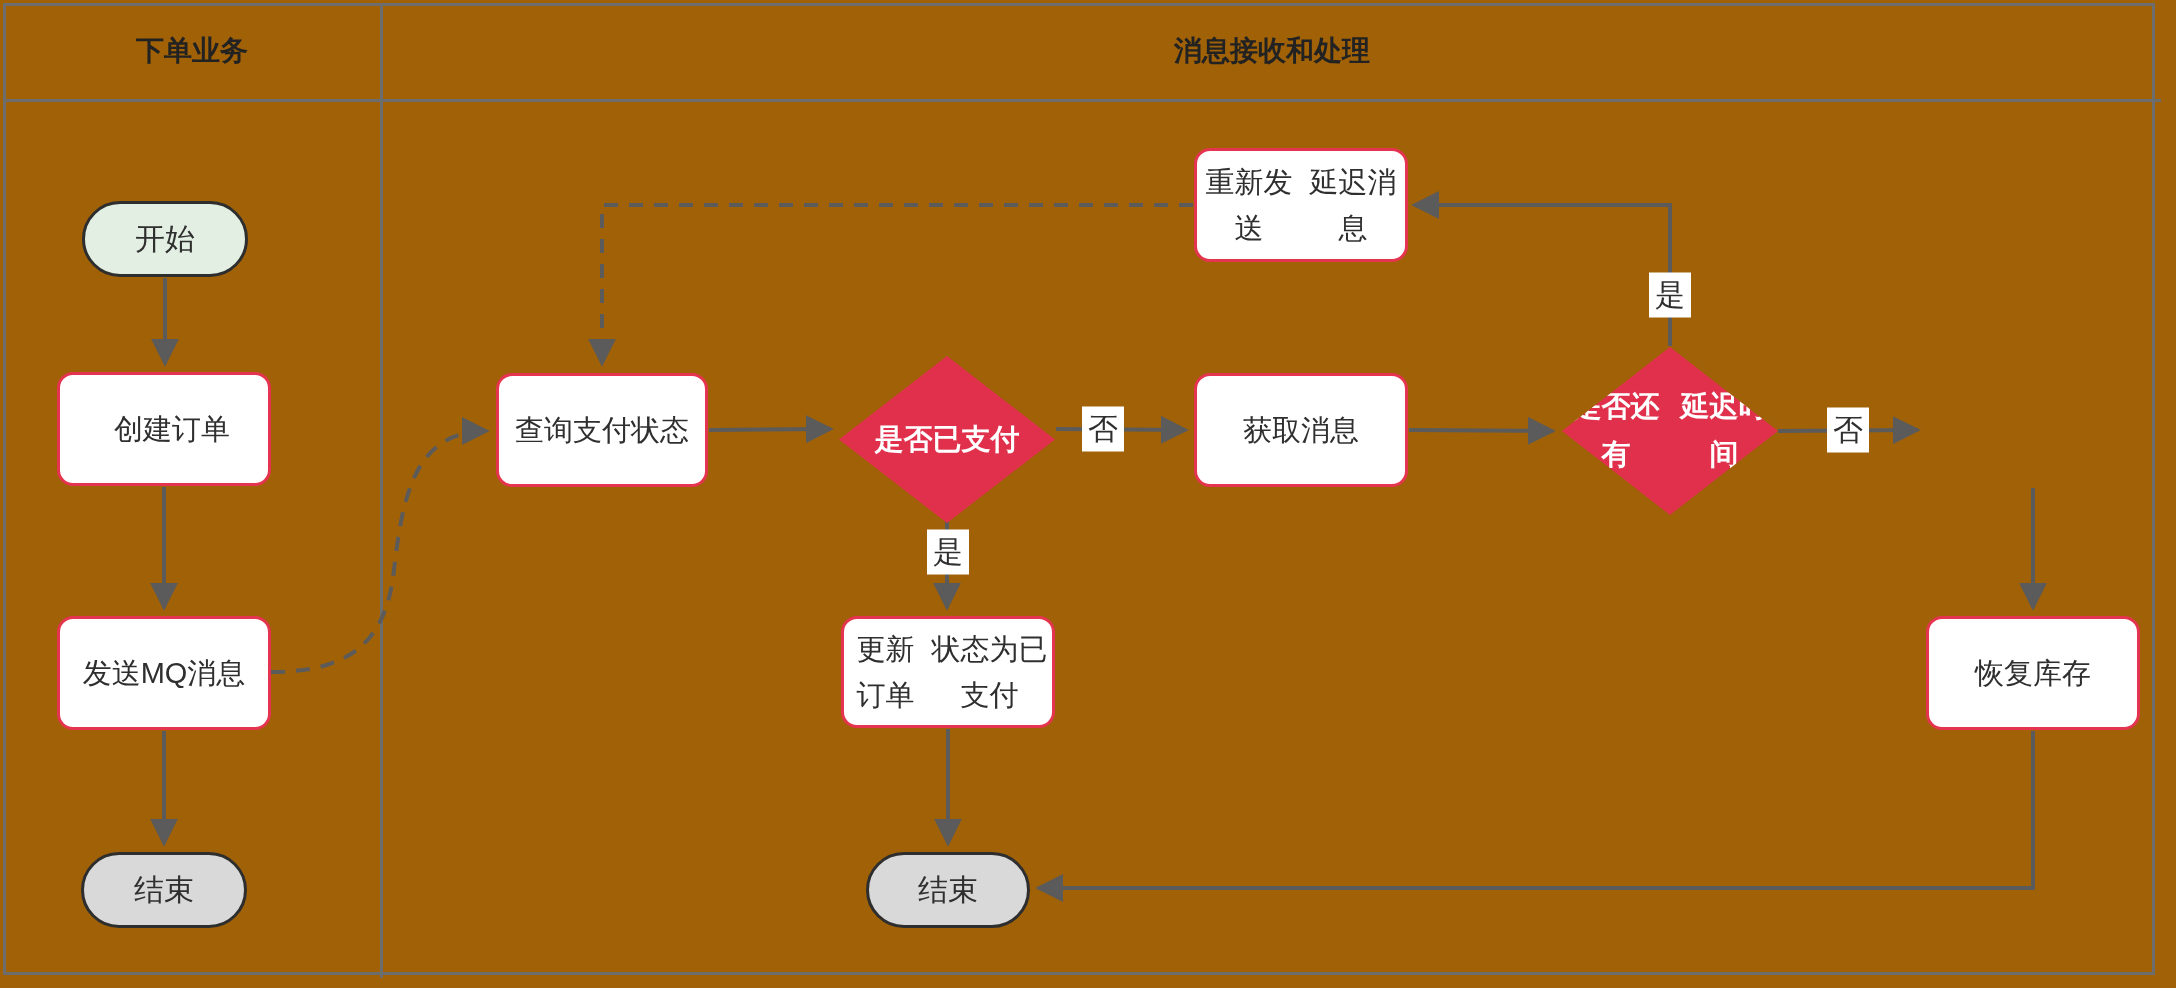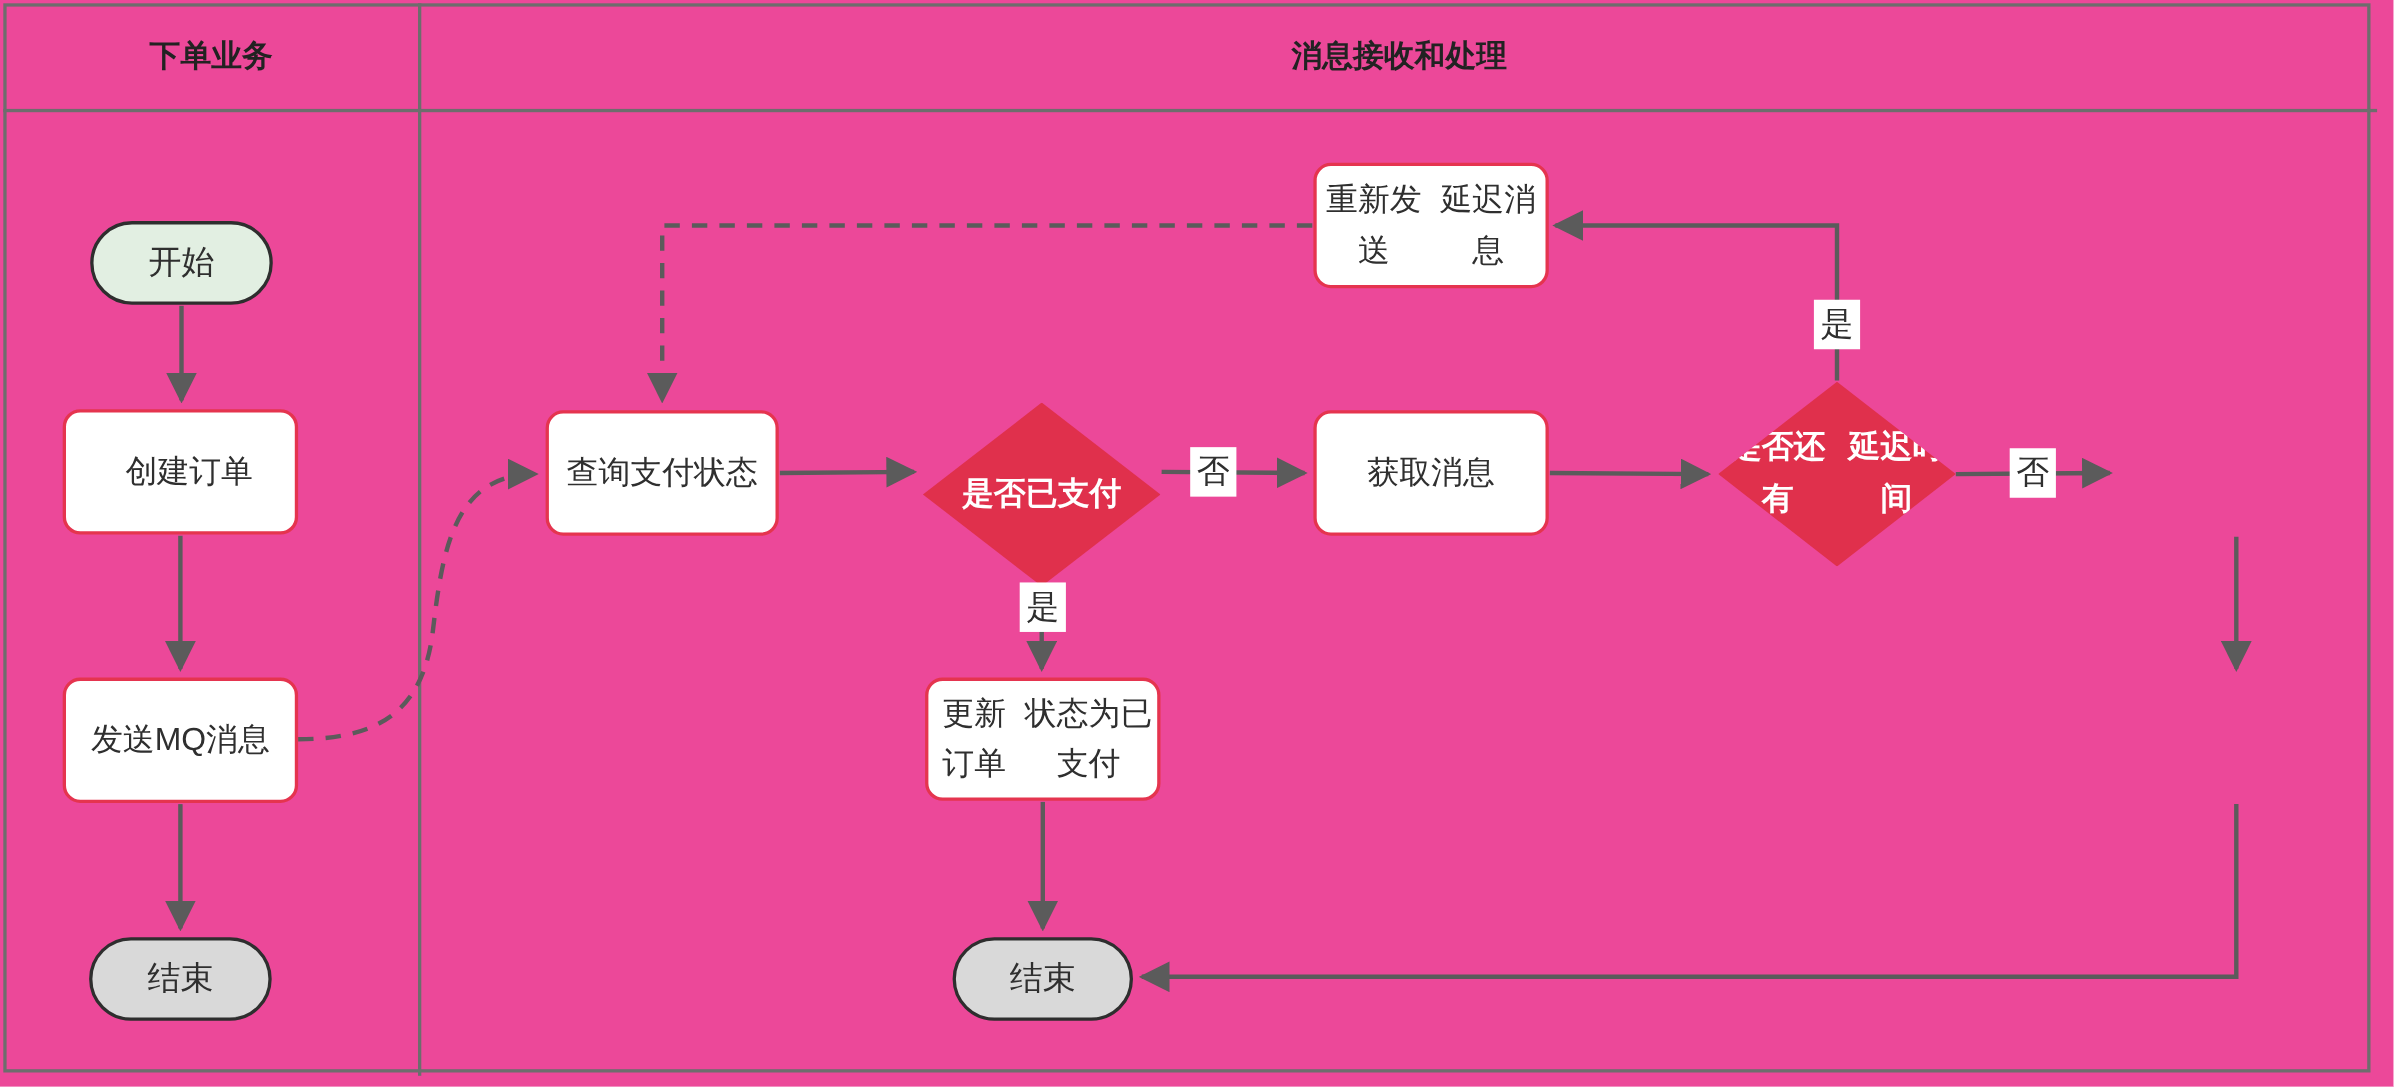--- a/index.html
+++ b/index.html
@@ -7,21 +7,21 @@
     --red-border:#e5344f;
     --start-fill:#e2efe2;
     --end-fill:#d9d9d9;
     --node-border:#2e2e2e;
     --line-color:#5b5b5b;
     --lane-border:#6d6d6d;
     --text:#2f2f2f;
   }
   html,body{margin:0;padding:0;background:#fff;}
   .diagram{
-    position:relative;width:2176px;height:988px;background:#ec4899;
+    position:relative;width:2176px;height:988px;background:#a16207;
     font-family:"Liberation Sans","DejaVu Sans",sans-serif;color:var(--text);
     overflow:hidden;
   }
   
   .frame{position:absolute;left:3px;top:3px;width:2152px;height:972px;border:3px solid var(--lane-border);box-sizing:border-box;}
   .lane-divider{position:absolute;left:380px;top:3px;width:3px;height:975px;background:var(--lane-border);}
   .header-line{position:absolute;left:3px;top:99px;width:2158px;height:3px;background:var(--lane-border);}
   .lane-header{position:absolute;top:3px;height:96px;display:flex;align-items:center;justify-content:center;
     font-size:28px;font-weight:bold;color:#222;}
   .lane-header.left{left:3px;width:378px;}
@@ -97,35 +97,38 @@
 
   <div class="node stadium end" style="left:81px;top:852px;width:166px;height:76px;">
     <span>结束</span>
   </div>
 
   <div class="node process" style="left:496px;top:373px;width:212px;height:114px;">
     <span>查询</span>
     <span>支付状态</span>
   </div>
 
-  <div class="node diamond" style="left:839px;top:366px;width:216px;height:167px;">
+  <div class="node diamond" style="left:839px;top:356px;width:216px;height:167px;">
     <span>是否</span>
     <span>已支付</span>
   </div>
 
   <div class="node process" style="left:1194px;top:373px;width:214px;height:114px;">
     <span>获取消息</span>
   </div>
 
   <div class="node diamond" style="left:1562px;top:347px;width:216px;height:168px;">
     <span>是否还有</span>
     <span>延迟时间</span>
   </div>
 
 
+  <div class="node process" style="left:1926px;top:616px;width:214px;height:114px;">
+    <span>恢复库存</span>
+  </div>
 
   <div class="node process" style="left:1194px;top:148px;width:214px;height:114px;">
     <span>重新发送</span>
     <span>延迟消息</span>
   </div>
 
   <div class="node process" style="left:841px;top:616px;width:214px;height:112px;">
     <span>更新订单</span>
     <span>状态为已支付</span>
   </div>

